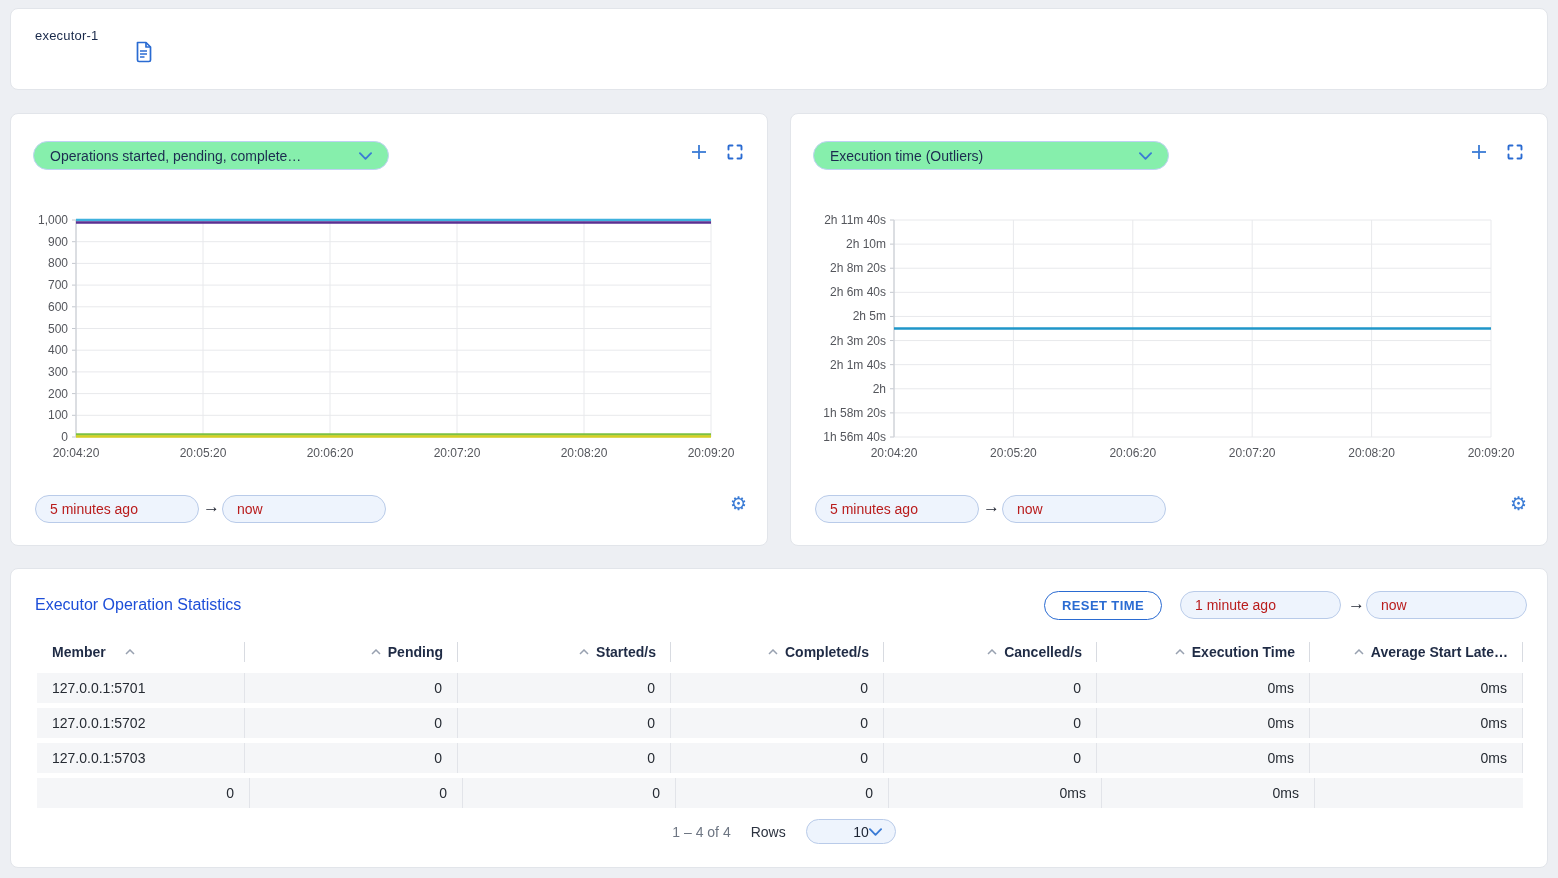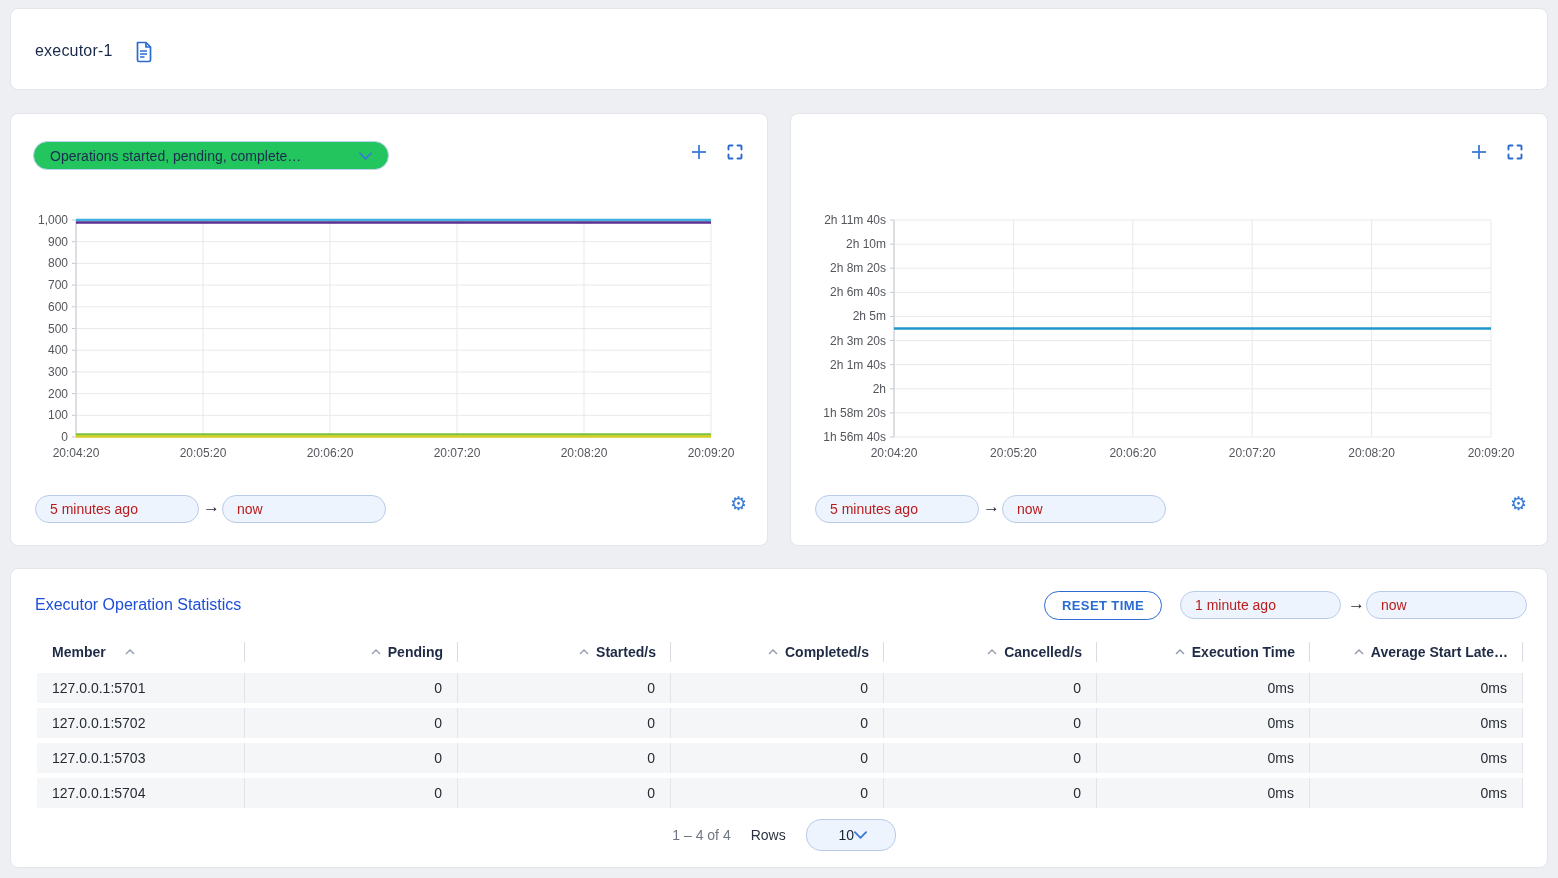--- a/index.html
+++ b/index.html
@@ -8,33 +8,33 @@
     background:#edeff3;
     font-family:"Liberation Sans", sans-serif;
     color:#1e2430;
     position:relative;
     overflow:hidden;
   }
   .card { position:absolute; background:#fff; border:1px solid #e2e5ea; border-radius:8px; }
 
   
   .header-card { left:10px; top:8px; width:1538px; height:82px; }
-  .entity-title { position:absolute; left:24px; top:33px; font-size:16px; color:#19294a; letter-spacing:.2px; }
+  .entity-title { position:absolute; left:24px; top:19px; font-size:13px; color:#19294a; letter-spacing:.2px; }
   .doc-btn { position:absolute; left:122px; top:32px; width:20px; height:22px; background:none; border:none; cursor:pointer; padding:0; }
 
   
   .chart-card { top:113px; width:758px; height:433px; }
   .chart-card.left { left:10px; }
   .chart-card.right { left:790px; }
 
   .selector {
     position:absolute; left:22px; top:27px; width:356px; height:29px;
     display:flex; align-items:center; justify-content:space-between;
     padding:0 16px; border-radius:15px;
-    background:#22c55e; border:1px solid #bed1f2;
+    background:#86efac; border:1px solid #bed1f2;
     font-size:14px; color:#1c2c50; cursor:pointer;
   }
   .icon-btn { position:absolute; top:30px; width:16px; height:16px; background:none; border:none; padding:0; cursor:pointer; }
   .plus-btn { right:60px; }
   .fs-btn   { right:24px; }
 
   .chart-svg { position:absolute; left:0; top:96px; width:758px; height:260px; }
   .chart-svg text { font-size:12px; fill:#54565c; font-family:"Liberation Sans", sans-serif; }
 
   .time-input {
@@ -80,23 +80,23 @@
     display:flex; align-items:center; height:100%;
     padding:0 15px; font-size:14px; color:#262b33;
     border-right:1px solid #e2e4e9;
   }
   .td.num { justify-content:flex-end; }
 
   .pager { position:absolute; top:250px; left:5px; width:100%; display:flex; justify-content:center; align-items:center; gap:20px; }
   .range-text { color:#6e7683; font-size:14px; }
   .rows-label { color:#2c3340; font-size:14px; }
   .rows-select {
-    width:90px; height:32px; border-radius:15px;
+    width:90px; height:25px; border-radius:15px;
     background:#eef4fd; border:1px solid #b9cbe9;
-    display:flex; align-items:center; justify-content:center;
+    display:flex; align-items:center; justify-content:flex-end;
     padding:0 13px 0 17px; font-size:14px; color:#1c2433; cursor:pointer;
   }
   .chev { width:13px; height:8px; stroke:#3a7bd5; stroke-width:2; fill:none; stroke-linecap:round; stroke-linejoin:round; flex:none; }
 </style>
 </head>
 <body>
 
 <div class="card header-card">
   <span class="entity-title">executor-1</span>
   <button class="doc-btn">
@@ -183,20 +183,26 @@
       <polyline points="65.0,224.4 192.0,224.4 319.0,224.4 446.0,224.4 573.0,224.4 700.0,224.4" fill="none" stroke="#7cc142" stroke-width="2.5"></polyline>
       <polyline points="65.0,226.6 192.0,226.6 319.0,226.6 446.0,226.6 573.0,226.6 700.0,226.6" fill="none" stroke="#d6cf23" stroke-width="2.5"></polyline>
     </svg>
   <input class="time-input from-input" value="5 minutes ago" style="">
   <span class="arrow">→</span>
   <input class="time-input to-input" value="now" style="">
   <button class="gear">⚙</button>
 </div>
 
 <div class="card chart-card right">
+  <div class="selector">
+    <span>Execution time (Outliers)</span>
+    <svg class="chev" viewBox="0 0 14 8">
+        <polyline points="1,1 7,7 13,1"></polyline>
+      </svg>
+  </div>
   <button class="icon-btn plus-btn">
     <svg viewBox="0 0 16 16" width="16" height="16">
         <line x1="8" y1="1" x2="8" y2="15" stroke="#3a7bd5" stroke-width="1.8"></line>
         <line x1="1" y1="8" x2="15" y2="8" stroke="#3a7bd5" stroke-width="1.8"></line>
       </svg>
   </button>
   <button class="icon-btn fs-btn">
     <svg viewBox="0 0 16 16" width="16" height="16" fill="none" stroke="#2a6bd2" stroke-width="1.9" stroke-linecap="round" stroke-linejoin="round">
       <path d="M5.5 1.5 H2.5 a1 1 0 0 0 -1 1 V5.5"></path>
         <path d="M10.5 1.5 H13.5 a1 1 0 0 1 1 1 V5.5"></path>
@@ -330,21 +336,20 @@
         <div class="tr">
           <div class="td c0">127.0.0.1:5703</div>
           <div class="td cn num">0</div>
           <div class="td cn num">0</div>
           <div class="td cn num">0</div>
           <div class="td cn num">0</div>
           <div class="td cn num">0ms</div>
           <div class="td cn num">0ms</div>
         </div>
         <div class="tr">
-          <div class="td c0">127.0.0.1:5704</div>
           <div class="td cn num">0</div>
           <div class="td cn num">0</div>
           <div class="td cn num">0</div>
           <div class="td cn num">0</div>
           <div class="td cn num">0ms</div>
           <div class="td cn num">0ms</div>
         </div>
       </div>
   </div>
 

